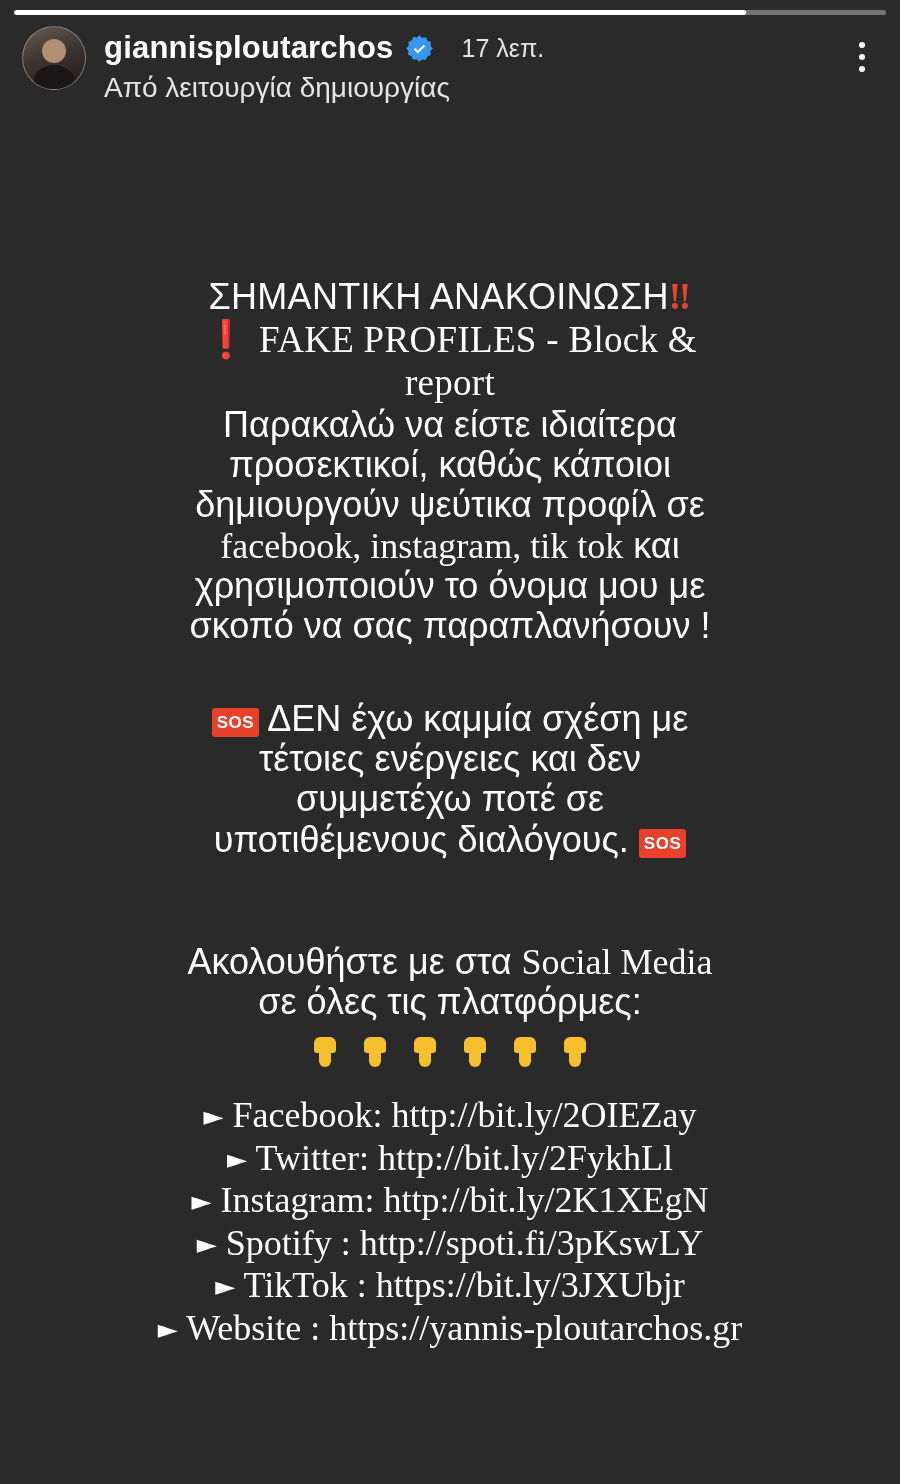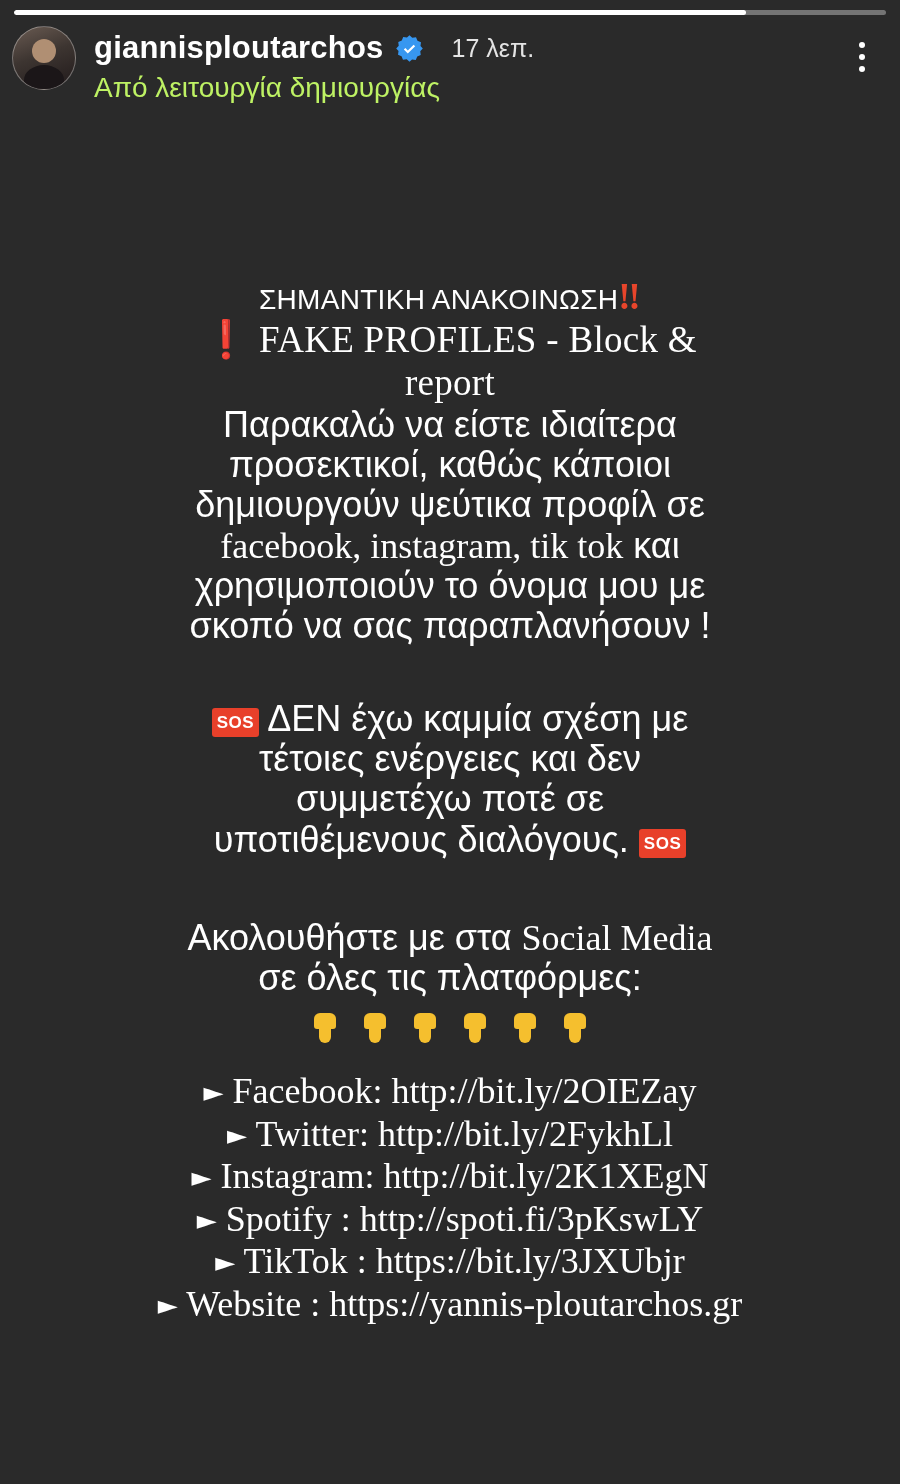--- a/index.html
+++ b/index.html
@@ -37,21 +37,21 @@
     height: 100%;
     width: 84%;
     background: #ffffff;
     border-radius: 3px;
   }
 
   
   .header {
     position: absolute;
     top: 26px;
-    left: 12px;
+    left: 22px;
     right: 18px;
     display: flex;
     align-items: flex-start;
   }
   .avatar {
     width: 62px;
     height: 62px;
     border-radius: 50%;
     flex: 0 0 auto;
     background: linear-gradient(160deg, #6a5b52 0%, #3d3531 45%, #20191a 100%);
@@ -104,21 +104,21 @@
     margin-left: 11px;
     flex: 0 0 auto;
   }
   .timestamp {
     color: #e4e4e4;
     font-size: 25px;
     margin-left: 28px;
     font-weight: normal;
   }
   .line2 {
-    color: #bef264;
+    color: #e5e5e5;
     font-size: 28px;
     margin-top: 6px;
     white-space: nowrap;
   }
   .more-btn {
     flex: 0 0 auto;
     width: 40px;
     height: 62px;
     display: flex;
     flex-direction: column;
@@ -146,21 +146,21 @@
   }
   .title {
     font-size: 37px;
     line-height: 1.16;
     font-family: "Liberation Serif", serif;
     letter-spacing: 0.3px;
     padding: 0 140px;
   }
   .title .greek {
     font-family: "Liberation Sans", sans-serif;
-    font-size: 28px;
+    font-size: 36px;
     text-align: center;
   }
   .emoji-bang {
     color: #e8452b;
     font-weight: bold;
   }
   .para {
     font-size: 36px;
     line-height: 1.12;
     padding: 0 185px;
@@ -182,21 +182,21 @@
     vertical-align: 3px;
     letter-spacing: 0.5px;
   }
   .para2 {
     margin-top: 52px;
     font-size: 36px;
     line-height: 1.12;
     padding: 0 180px;
   }
   .follow {
-    margin-top: 58px;
+    margin-top: 82px;
     font-size: 36px;
     line-height: 1.12;
     padding: 0 150px;
   }
   .hands {
     margin-top: 6px;
     font-size: 36px;
     letter-spacing: 4px;
     color: #f2c230;
   }

